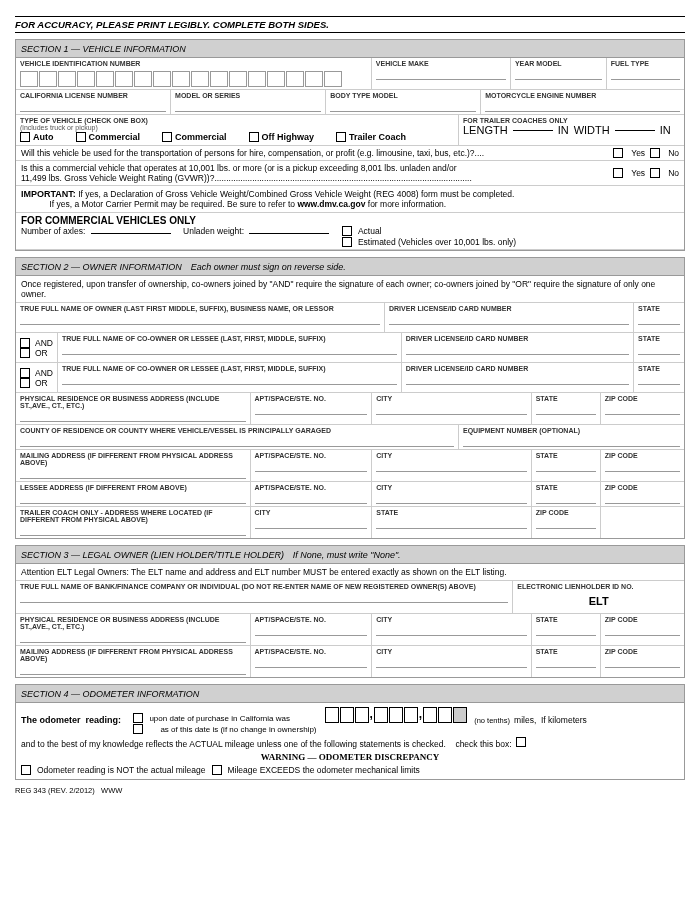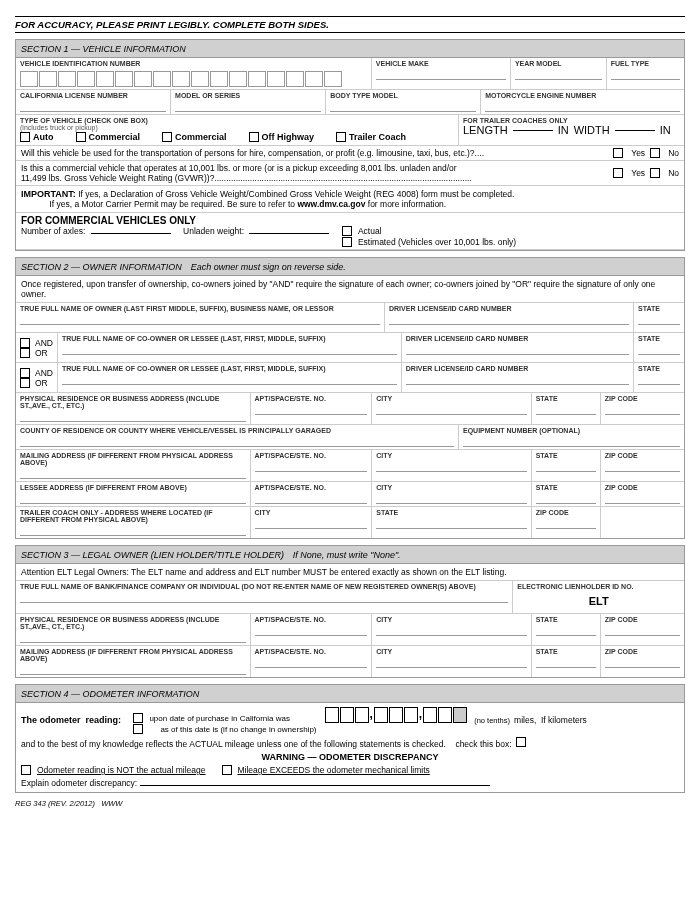--- a/index.html
+++ b/index.html
@@ -245,42 +245,41 @@
     }
     .odo-comma {
       font-size: 12px;
       font-weight: bold;
     }
     .warning-row {
       text-align: center;
       font-weight: bold;
       font-size: 9px;
       margin: 3px 0;
+      font-family: Liberation Serif, serif;
     }
     .discrepancy-row {
       display: flex;
       align-items: flex-end;
       font-size: 8.5px;
-      gap: 16px;
+      gap: 6px;
       flex-wrap: wrap;
-      text-decoration: underline;
     }
     .discrepancy-item {
       display: flex;
       align-items: center;
       gap: 3px;
     }
     .explain-row {
       font-size: 8.5px;
       margin-top: 3px;
     }
     .footer-note {
       font-size: 7.5px;
       margin-top: 4px;
-      font-style: italic;
     }
     .vin-boxes {
       display: flex;
       gap: 1px;
       margin-top: 2px;
     }
     .vin-box {
       width: 18px;
       height: 16px;
       border: 1px solid #999;
@@ -761,24 +760,20 @@
       <div class="discrepancy-item">
         <div class="checkbox-box"></div>
         <span>Odometer reading is NOT the actual mileage</span>
       </div>
       <div class="discrepancy-item">
         <div class="checkbox-box"></div>
         <span>Mileage EXCEEDS the odometer mechanical limits</span>
       </div>
     </div>
 
-    <div class="explain-row">
-      <span>Explain odometer discrepancy:</span>
-      <span style="display:inline-block;width:350px;border-bottom:1px solid #000;"></span>
-    </div>
   </div>
 </div>
 
 <div class="footer-note">
   <span>REG 343 (REV. 2/2012)</span>
   &nbsp;
   <span>WWW</span>
 </div>
 
 </body></html>

